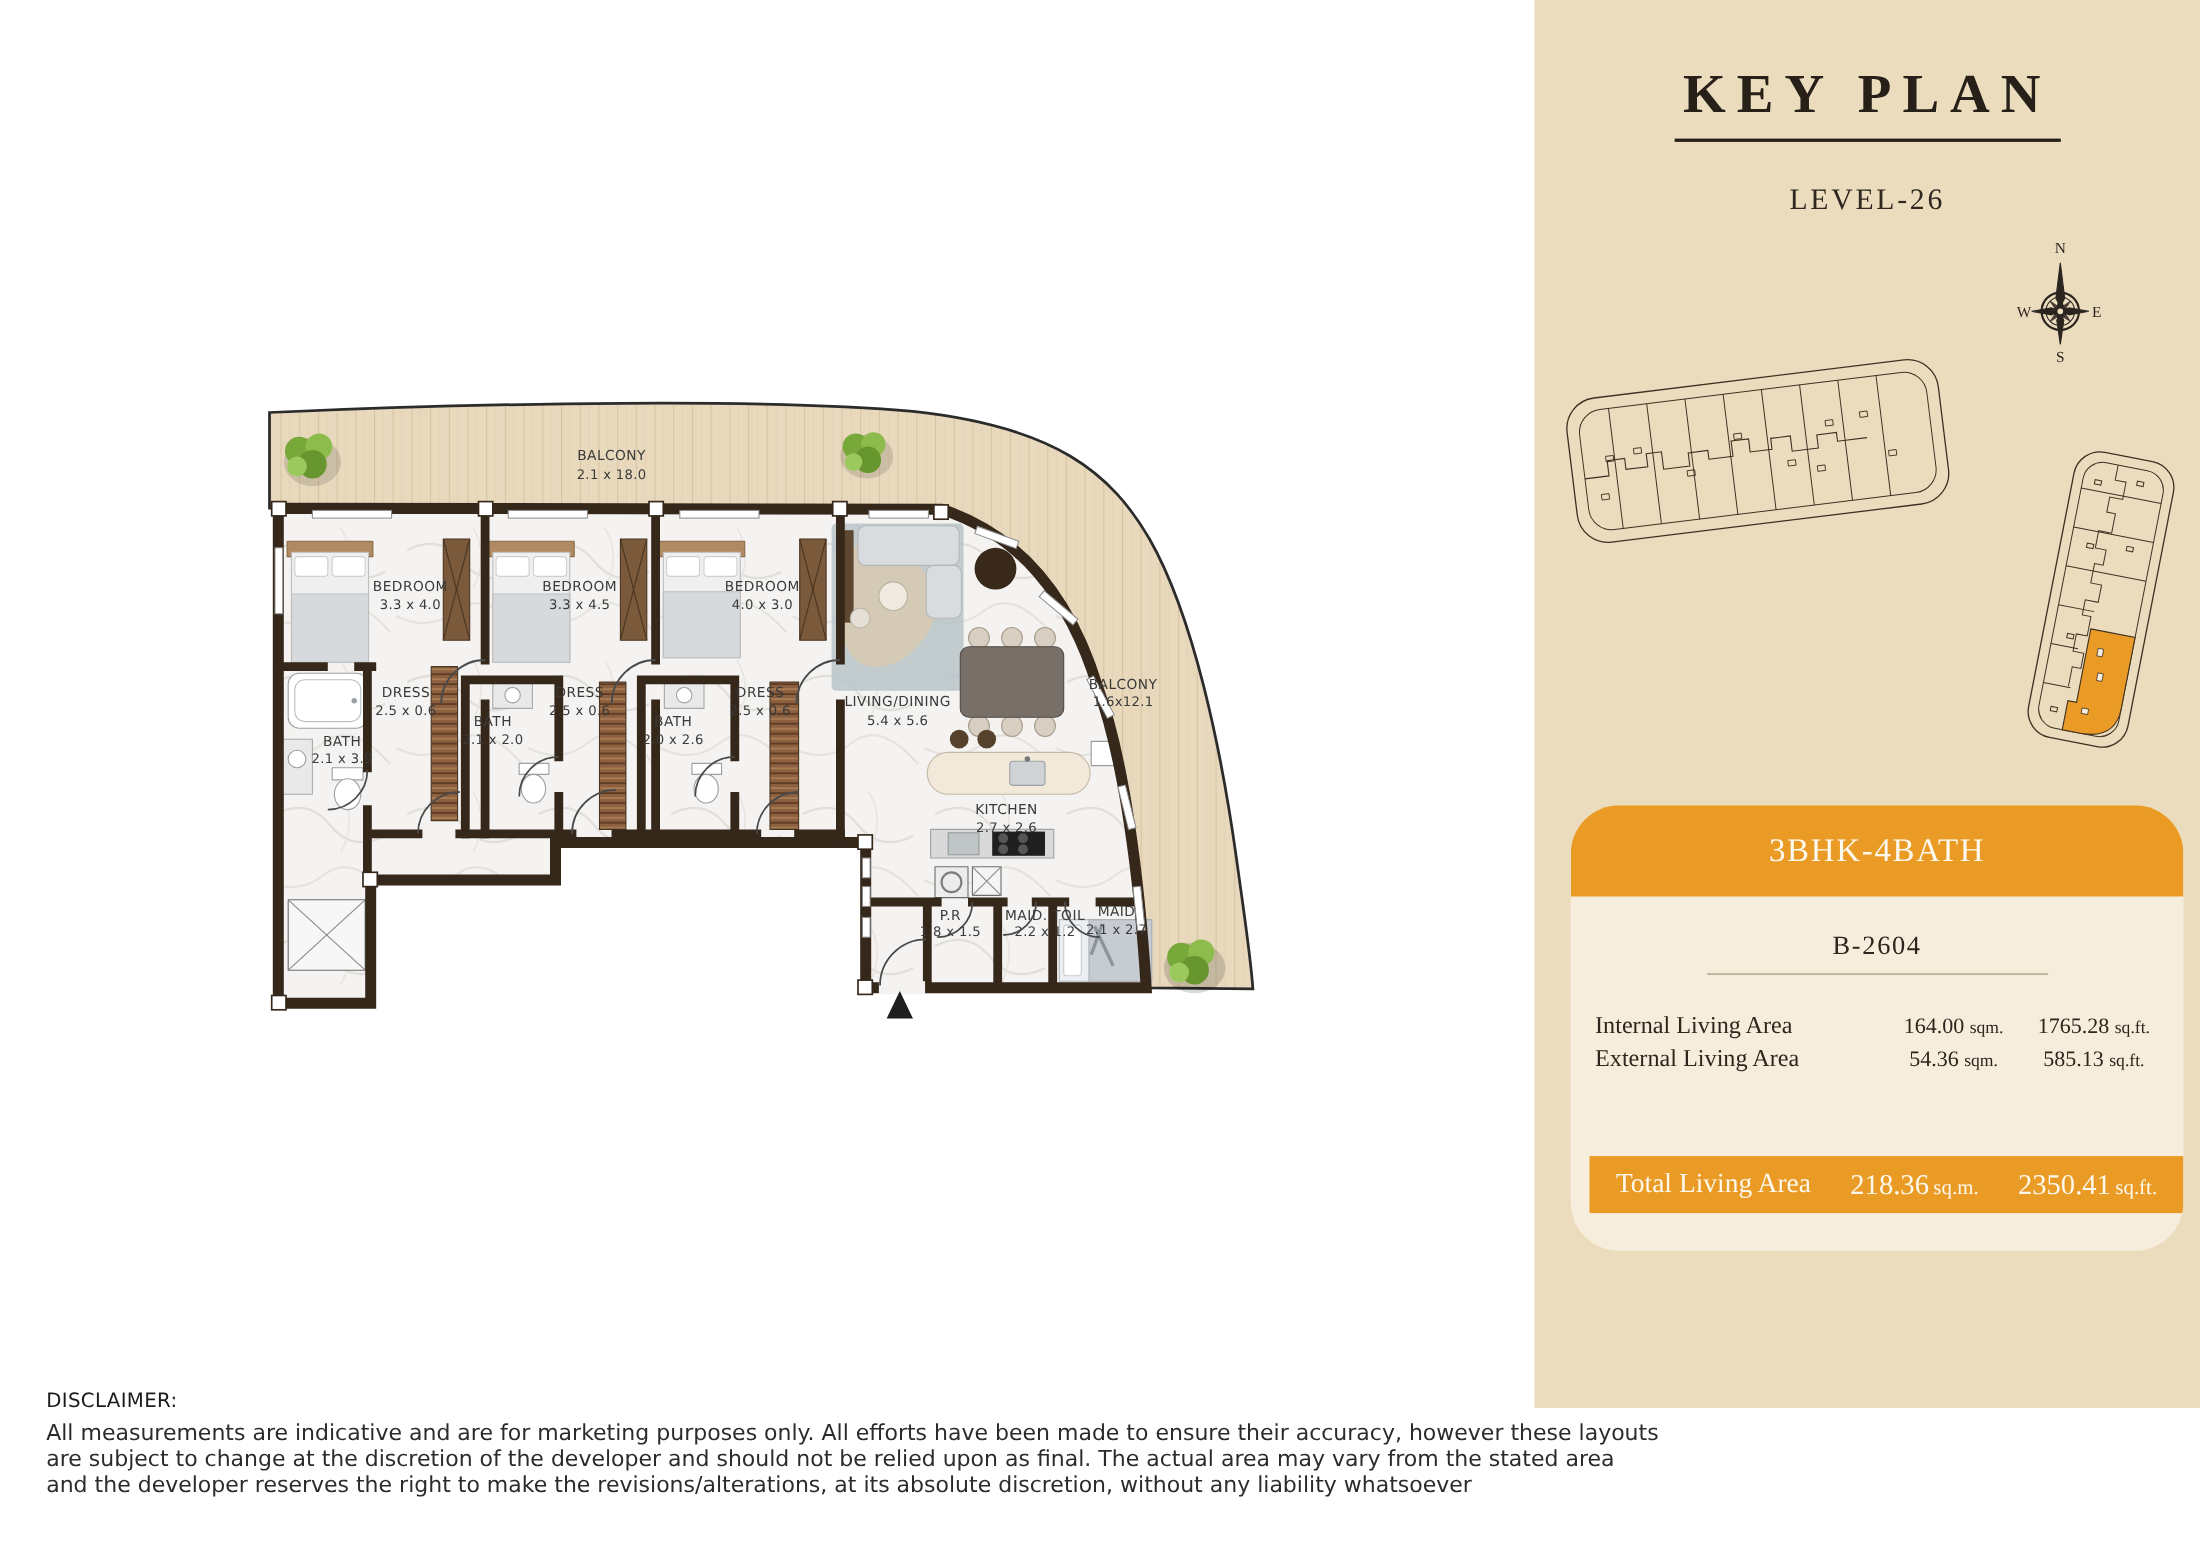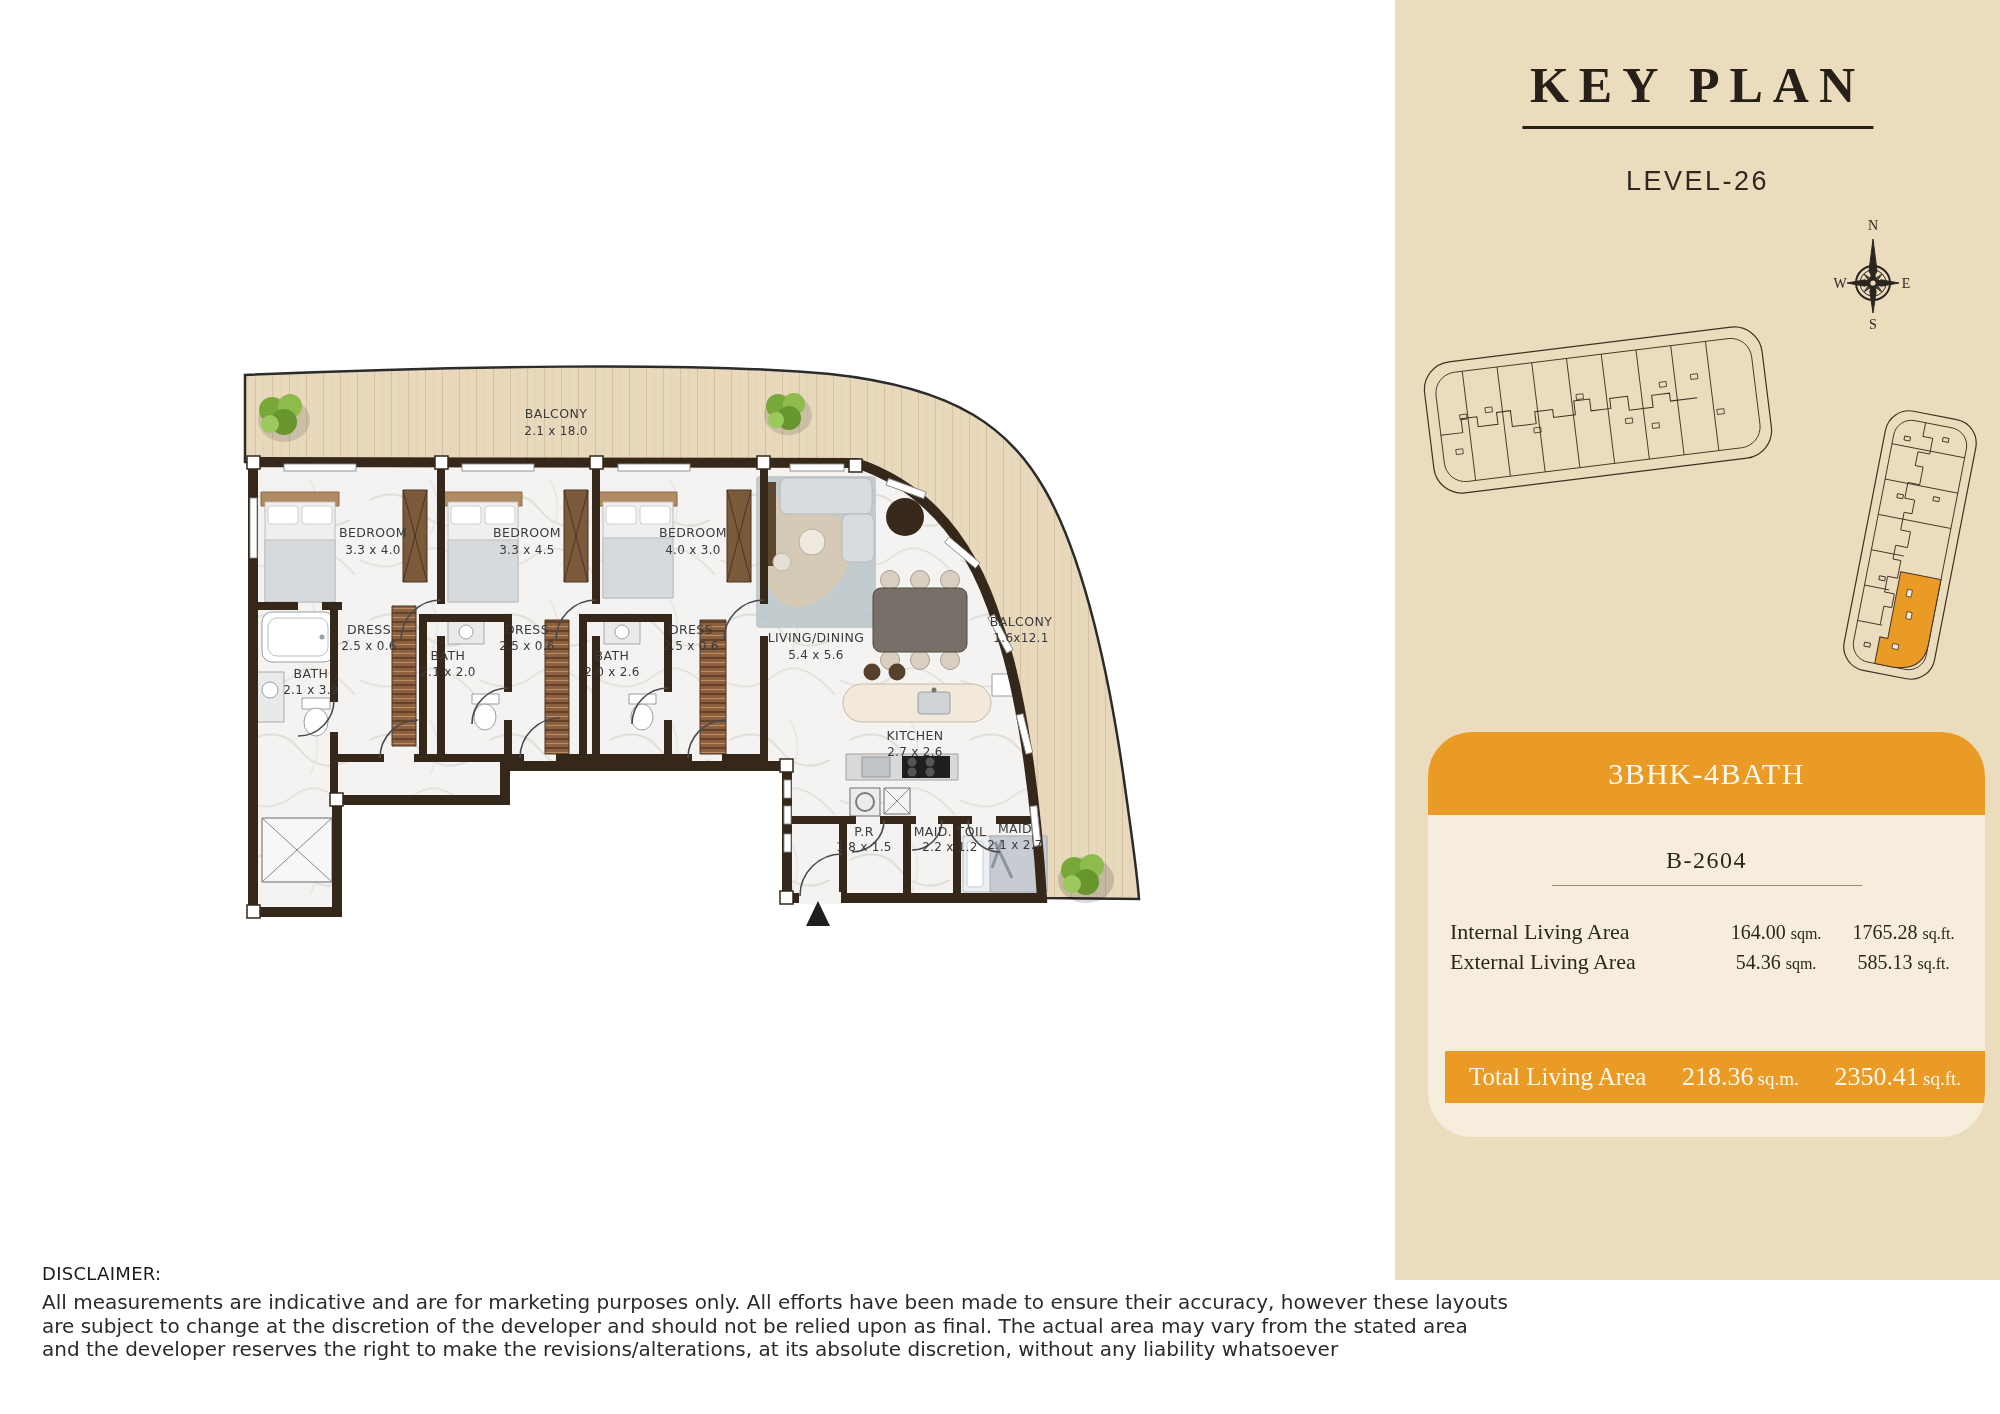--- a/index.html
+++ b/index.html
@@ -17,21 +17,21 @@
   .disc-title { font-size:18px; font-weight:normal; letter-spacing:.3px; margin-bottom:7px; color:#1c1c1c; }
   .disc-line  { font-size:20px; line-height:23.5px; white-space:nowrap; color:#2b2b2b; }
 
   
   .panel { position:absolute; left:1395px; top:0; width:605px; height:1280px; background:#ecdcbe; }
   .kp-title { position:absolute; top:56px; left:50%; transform:translateX(-50%);
               font-family:"Liberation Serif", serif; font-size:50px; font-weight:600;
               letter-spacing:10px; color:#262019; padding:0 8px 12px 8px;
               border-bottom:3.5px solid #262019; white-space:nowrap; }
   .kp-level { position:absolute; top:166px; width:100%; text-align:center;
-              font-family:Liberation Sans, sans-serif; font-size:27px; letter-spacing:2.5px; color:#2e2820; }
+              font-family:Liberation Serif, serif; font-size:27px; letter-spacing:2.5px; color:#2e2820; }
   .compass  { position:absolute; left:412px; top:205px; }
   .bldgA    { position:absolute; left:18px;  top:318px; }
   .bldgB    { position:absolute; left:415px; top:395px; }
 
   
   .unit-card { position:absolute; left:33px; top:732px; width:557px; height:405px;
                border-radius:44px; overflow:hidden; background:#f6eddc;
                font-family:"Liberation Serif", serif; display:flex; flex-direction:column;justify-content:flex-end; }
   .card-head { height:83px; background:#ea9b26; color:#fdf9ee; display:flex; align-items:center;
                justify-content:center; font-size:30px; letter-spacing:1.5px; }

